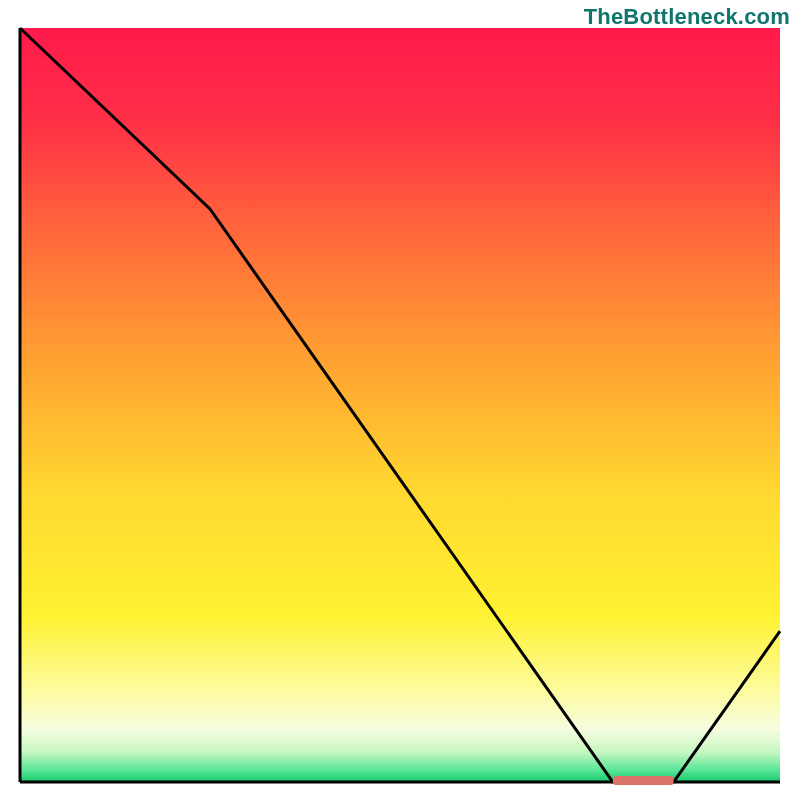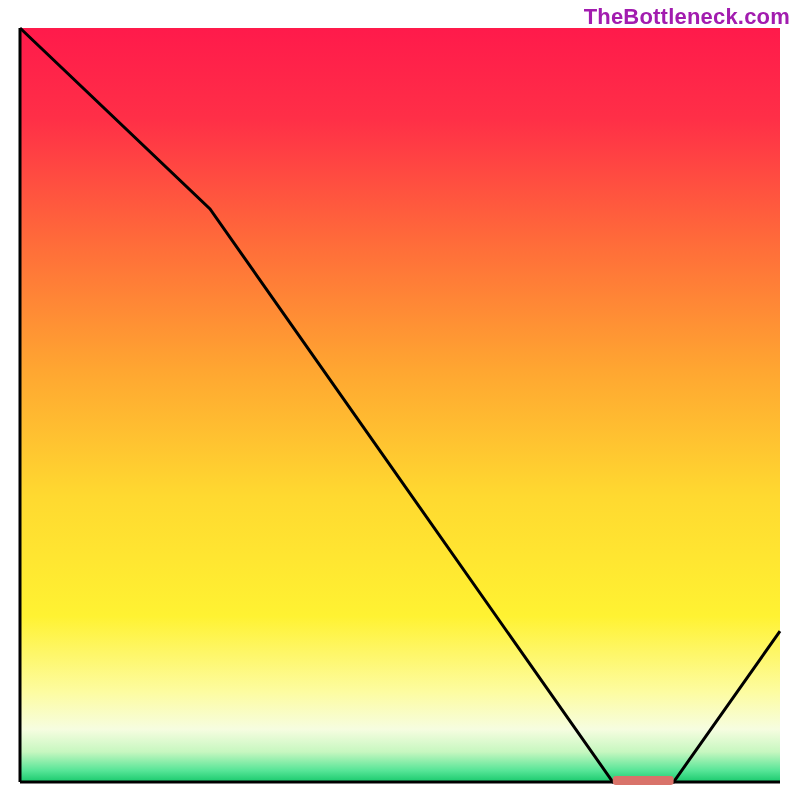--- a/index.html
+++ b/index.html
@@ -14,21 +14,21 @@
     position: relative;
     width: 800px;
     height: 800px;
   }
   .watermark {
     position: absolute;
     top: 4px;
     right: 10px;
     font-size: 22px;
     font-weight: bold;
-    color: #a21caf;
+    color: #0f766e;
     letter-spacing: 0.2px;
   }
   svg.plot {
     position: absolute;
     left: 0;
     top: 0;
   }
 </style>
 </head>
 <body>

